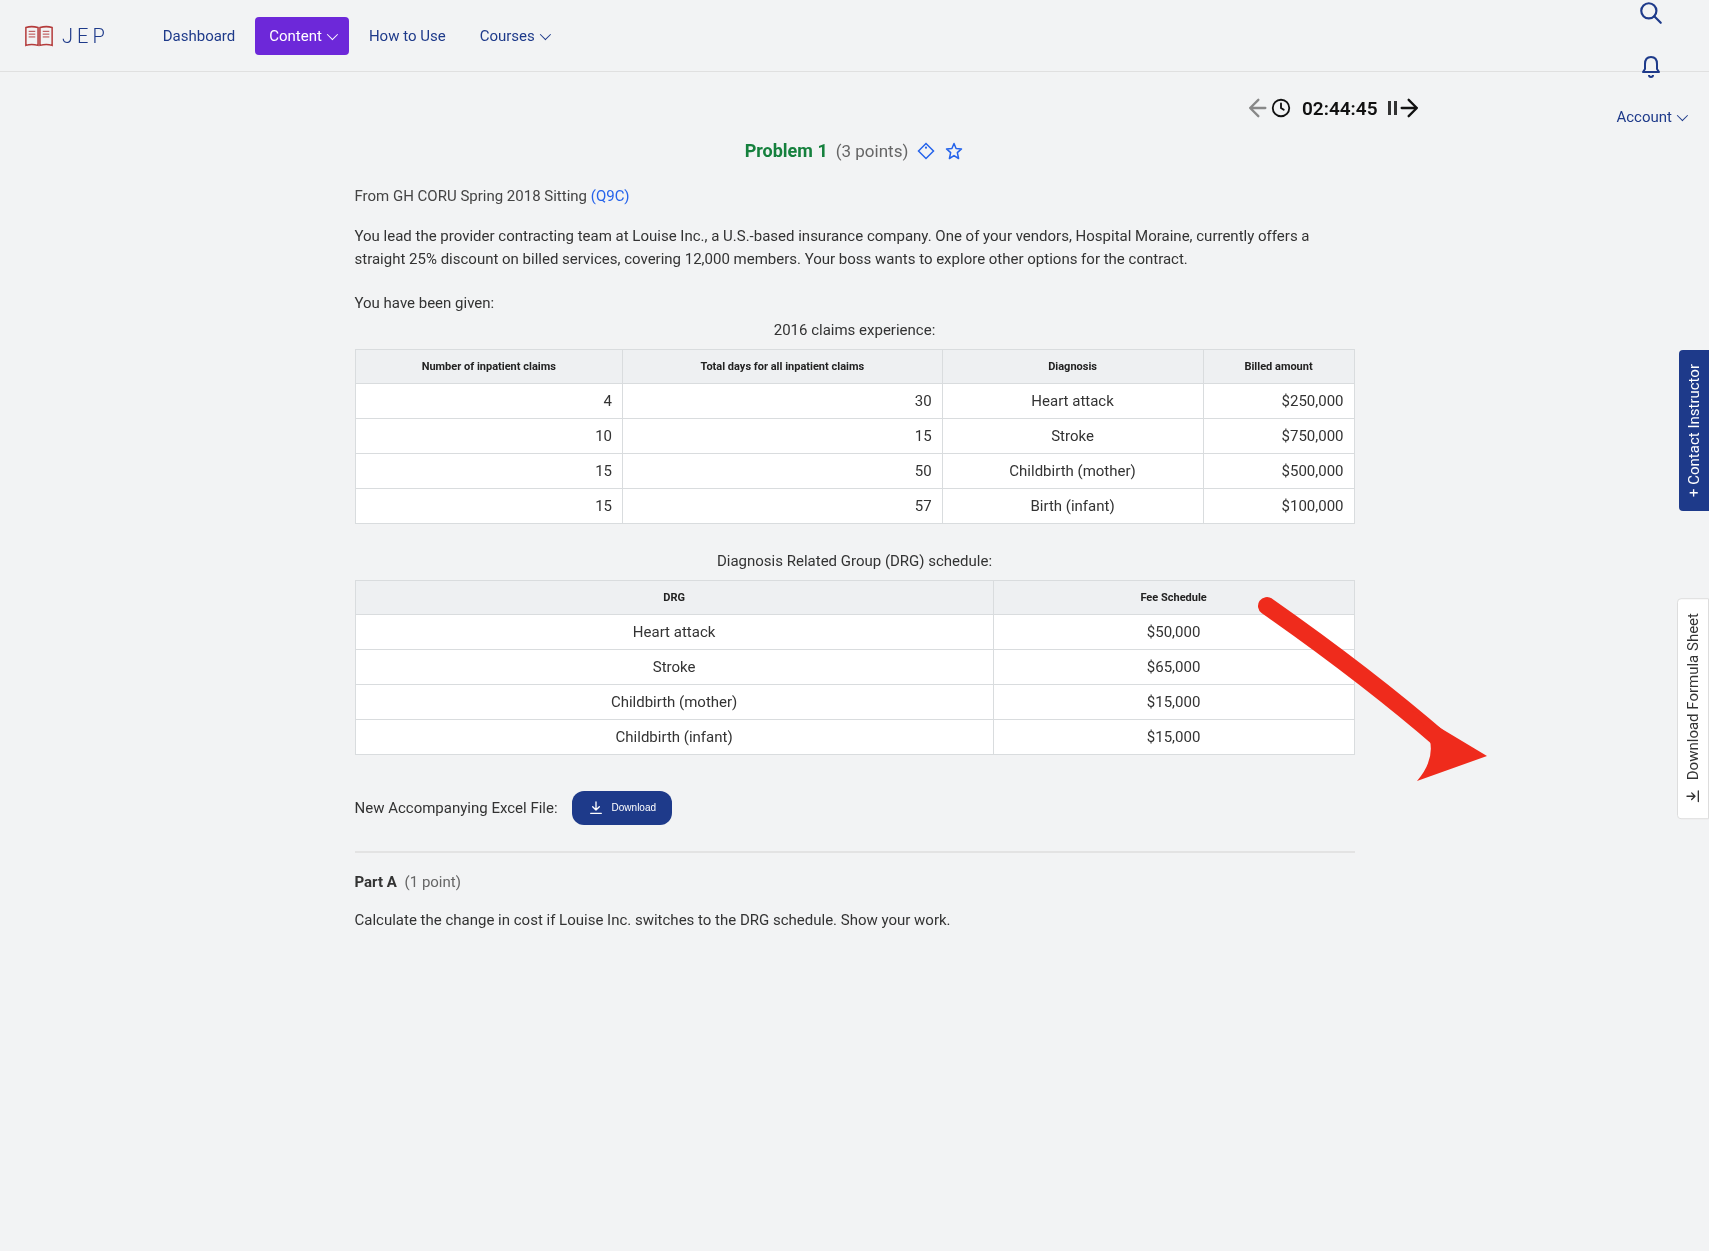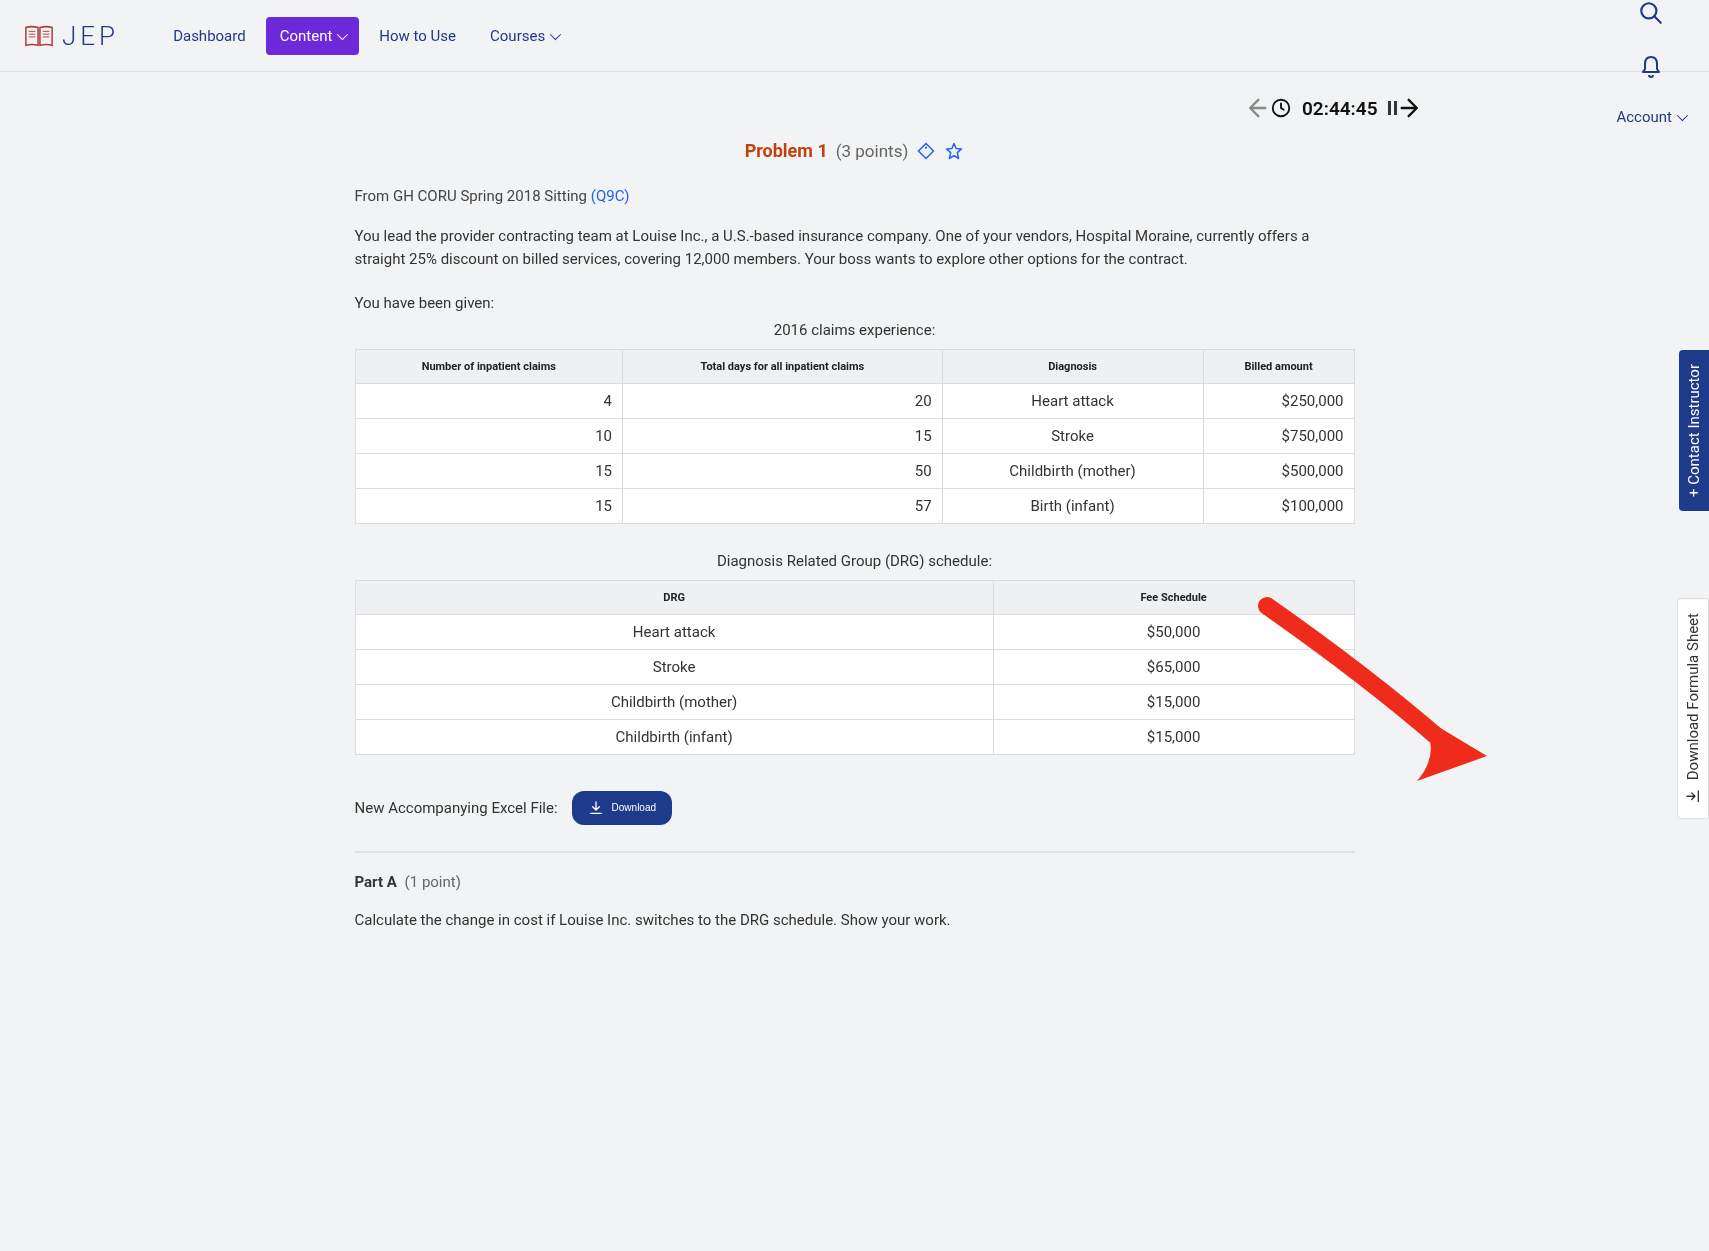--- a/index.html
+++ b/index.html
@@ -18,21 +18,21 @@
       padding: 0 24px;
     }
     .logo {
       display: flex;
       align-items: center;
       gap: 8px;
       margin-right: 40px;
     }
     .logo-icon { width: 30px; height: 24px; }
     .logo-text {
-      font-size: 26px;
+      font-size: 20px;
       font-weight: 300;
       letter-spacing: 4px;
       color: #1e3a8a;
     }
     .nav-links { display: flex; align-items: center; gap: 6px; }
     .nav-link {
       padding: 10px 14px;
       color: #1e3a8a;
       font-size: 15px;
       cursor: pointer;
@@ -70,21 +70,21 @@
       justify-content: flex-end;
       margin-bottom: 18px;
     }
     .arrow-btn { width: 28px; height: 28px; cursor: pointer; color: #555; }
     .arrow-btn.right { color: #111; }
     .center-timer { display: flex; align-items: center; gap: 10px; font-size: 19px; font-weight: 600; color: #111; }
     .pause-bars { display: inline-flex; gap: 3px; }
     .pause-bars span { width: 3px; height: 14px; background: #333; display: inline-block; }
 
     .title-row { text-align: center; margin-bottom: 26px; display:flex; align-items:center; justify-content:center; gap:8px; }
-    .title-row .problem-label { font-weight: 700; font-size: 18px; color: #c2410c; }
+    .title-row .problem-label { font-weight: 700; font-size: 18px; color: #15803d; }
     .title-row .points { color: #666; font-size: 17px; }
     .tag-icon, .star-icon { color: #2563eb; cursor: pointer; }
 
     .content { max-width: 1000px; margin: 0 auto; }
     .source-line { color: #444; margin-bottom: 20px; }
     .source-line a { color: #2563eb; text-decoration: none; }
     .prose { line-height: 1.55; color: #333; margin-bottom: 20px; }
     .caption { text-align: center; margin: 6px 0 10px; color: #333; }
 
     table.data {
@@ -263,21 +263,21 @@
           <tr>
         <th>Number of inpatient claims</th>
         <th>Total days for all inpatient claims</th>
         <th>Diagnosis</th>
         <th>Billed amount</th>
       </tr>
         </thead>
       <tbody>
         <tr>
             <td>4</td>
-            <td>20</td>
+            <td>30</td>
             <td>Heart attack</td>
             <td>$250,000</td>
           </tr>
         <tr>
             <td>10</td>
             <td>15</td>
             <td>Stroke</td>
             <td>$750,000</td>
           </tr>
         <tr>

